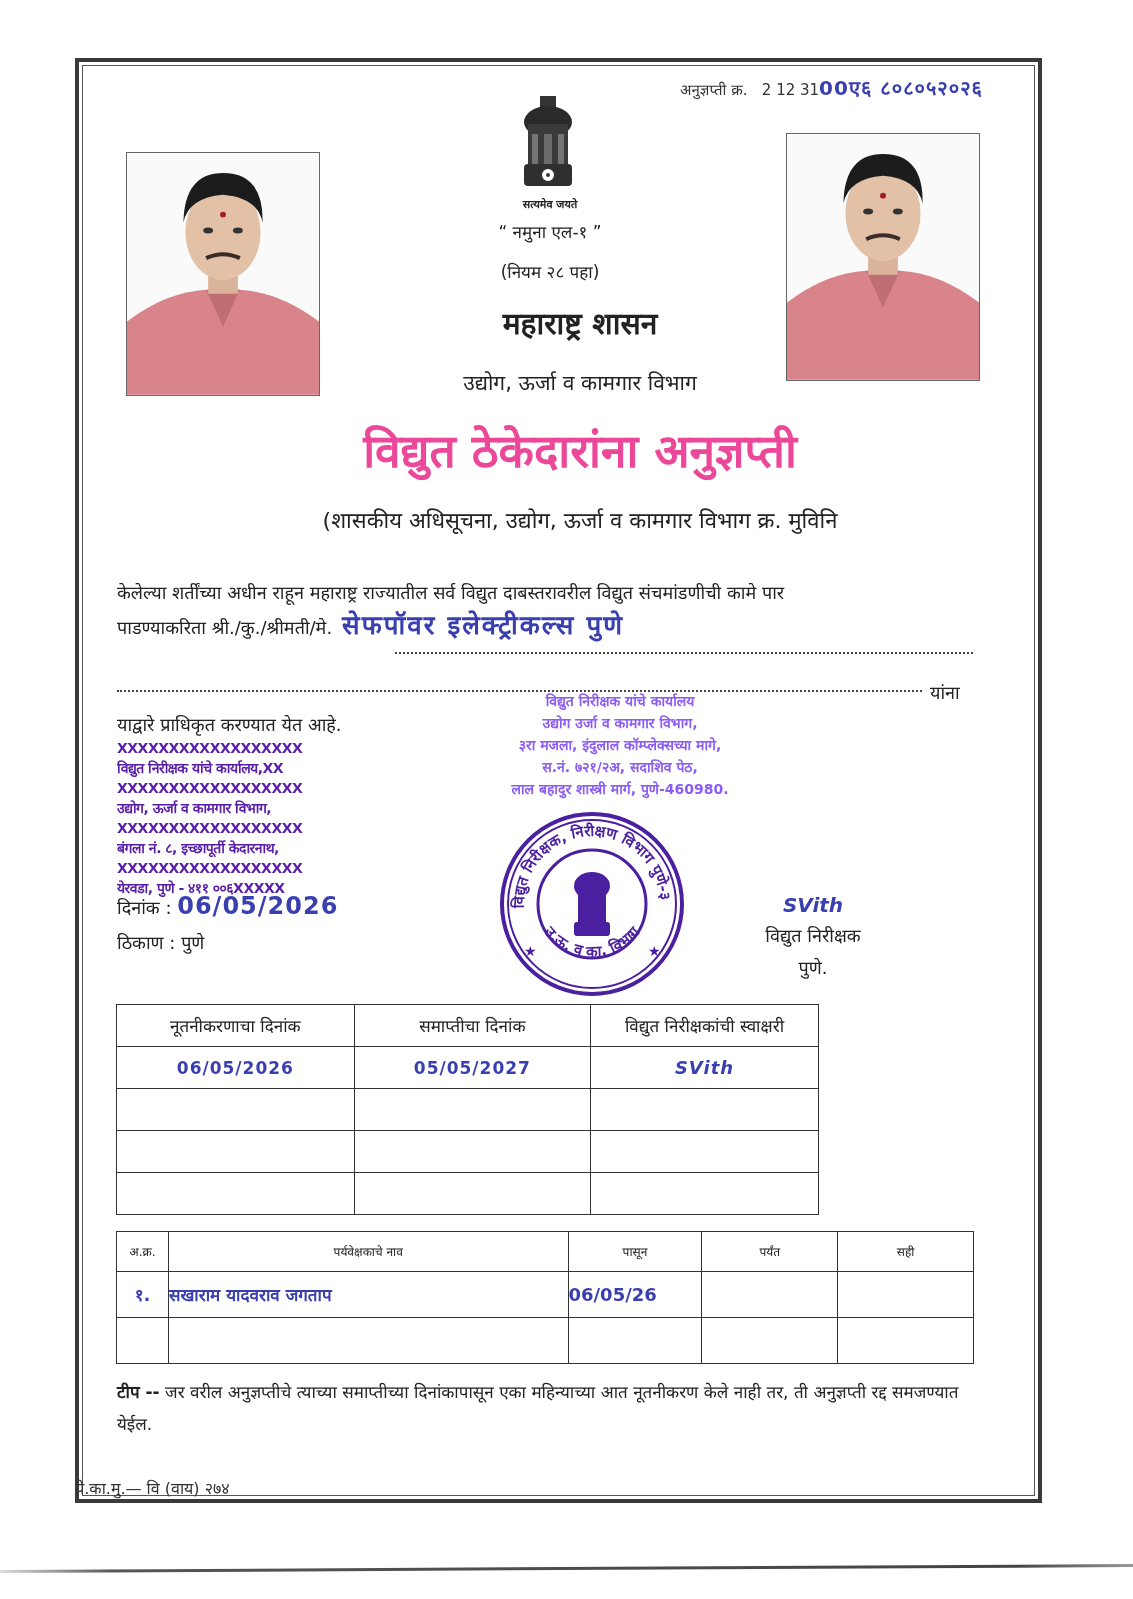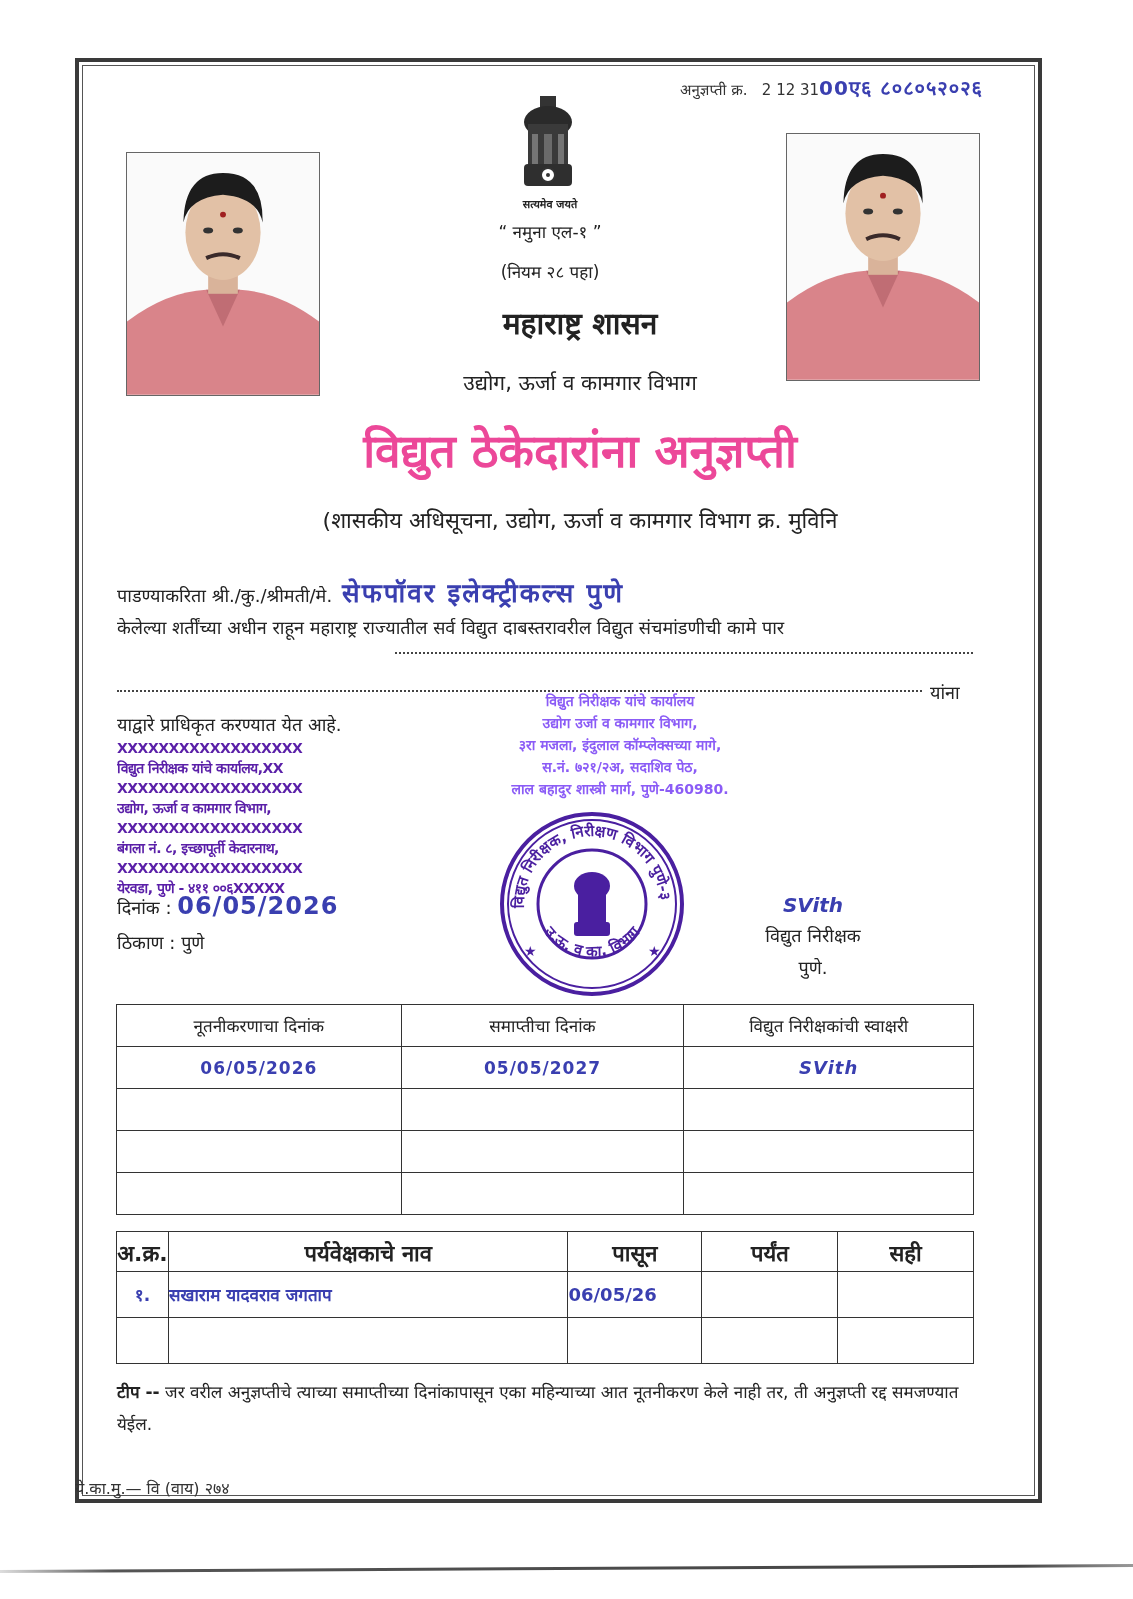--- a/index.html
+++ b/index.html
@@ -40,27 +40,27 @@
     .issue-date .hand { color: #3a3fb0; font-weight: bold; font-size: 24px; letter-spacing: 1px; }
     .issue-place { position: absolute; left: 117px; top: 930px; font-size: 18px; }
 
     .office-stamp { position: absolute; left: 470px; top: 690px; width: 300px; text-align: center; color: #8b5cf6; font-weight: bold; font-size: 14px; line-height: 22px; }
     .seal { position: absolute; left: 496px; top: 808px; width: 192px; height: 192px; }
 
     .sign-block { position: absolute; left: 748px; top: 890px; width: 130px; text-align: center; font-size: 18px; line-height: 32px; }
     .signature { color: #3a3fb0; font-style: italic; font-size: 20px; font-weight: bold; height: 30px; line-height: 30px; }
 
     table { border-collapse: collapse; position: absolute; }
-    .renew-table { left: 116px; top: 1004px; width: 858px; border-radius: 11px; }
+    .renew-table { left: 116px; top: 1004px; width: 703px; border-radius: 11px; }
     .renew-table td { border: 1.5px solid #333; height: 42px; text-align: center; font-size: 17px; }
     .renew-table th { border: 1.5px solid #333; height: 42px; font-weight: normal; font-size: 17px; }
     .hand-cell { color: #3a3fb0; font-weight: bold; font-size: 22px; letter-spacing: 1px; }
 
     .sup-table { left: 116px; top: 1231px; width: 858px; }
-    .sup-table th { border: 1.5px solid #333; height: 40px; font-weight: bold; font-size: 22px; }
+    .sup-table th { border: 1.5px solid #333; height: 40px; font-weight: normal; font-size: 12px; }
     .sup-table td { border: 1.5px solid #333; height: 46px; font-size: 17px; }
     .sup-hand { color: #3a3fb0; font-weight: bold; font-size: 22px; white-space: nowrap; }
 
     .note { position: absolute; left: 117px; top: 1376px; width: 860px; font-size: 17px; line-height: 32px; }
     .note b { font-weight: bold; }
     .footer-code { position: absolute; left: 75px; top: 1477px; font-size: 16px; color: #333; }
   </style>
 </head>
 <body>
 
@@ -118,24 +118,24 @@
     <ellipse cx="97" cy="80" rx="38" ry="48" fill="#e2c1a6"></ellipse>
     <path d="M57 70 Q58 20 97 20 Q138 20 137 70 Q132 45 97 42 Q62 45 57 70 Z" fill="#1c1c1c"></path>
     <circle cx="97" cy="62" r="3" fill="#a02020"></circle>
     <ellipse cx="82" cy="78" rx="5" ry="3" fill="#333"></ellipse>
     <ellipse cx="112" cy="78" rx="5" ry="3" fill="#333"></ellipse>
     <path d="M80 106 Q97 98 114 106" stroke="#3a2a2a" stroke-width="4" fill="none"></path>
   </svg>
 </div>
 
 <div class="body-text">
+  <div class="body-line">केलेल्या शर्तींच्या अधीन राहून महाराष्ट्र राज्यातील सर्व विद्युत दाबस्तरावरील विद्युत संचमांडणीची कामे पार</div>
   <div class="body-line">
     <span>पाडण्याकरिता श्री./कु./श्रीमती/मे.</span><span class="hand-name">सेफपॉवर इलेक्ट्रीकल्स पुणे</span>
   </div>
-  <div class="body-line">केलेल्या शर्तींच्या अधीन राहून महाराष्ट्र राज्यातील सर्व विद्युत दाबस्तरावरील विद्युत संचमांडणीची कामे पार</div>
 </div>
 <div class="dots" style="left:395px; top:652px; width:578px;"></div>
 <div class="dots" style="left:117px; top:690px; width:805px;"></div>
 <div class="yanna">यांना</div>
 
 <div class="authorized">याद्वारे प्राधिकृत करण्यात येत आहे.</div>
 <div class="struck-block">
   <div class="struck-line">XXXXXXXXXXXXXXXXXX</div>
   <div class="struck-line">विद्युत निरीक्षक यांचे कार्यालय,XX</div>
   <div class="struck-line">XXXXXXXXXXXXXXXXXX</div>

